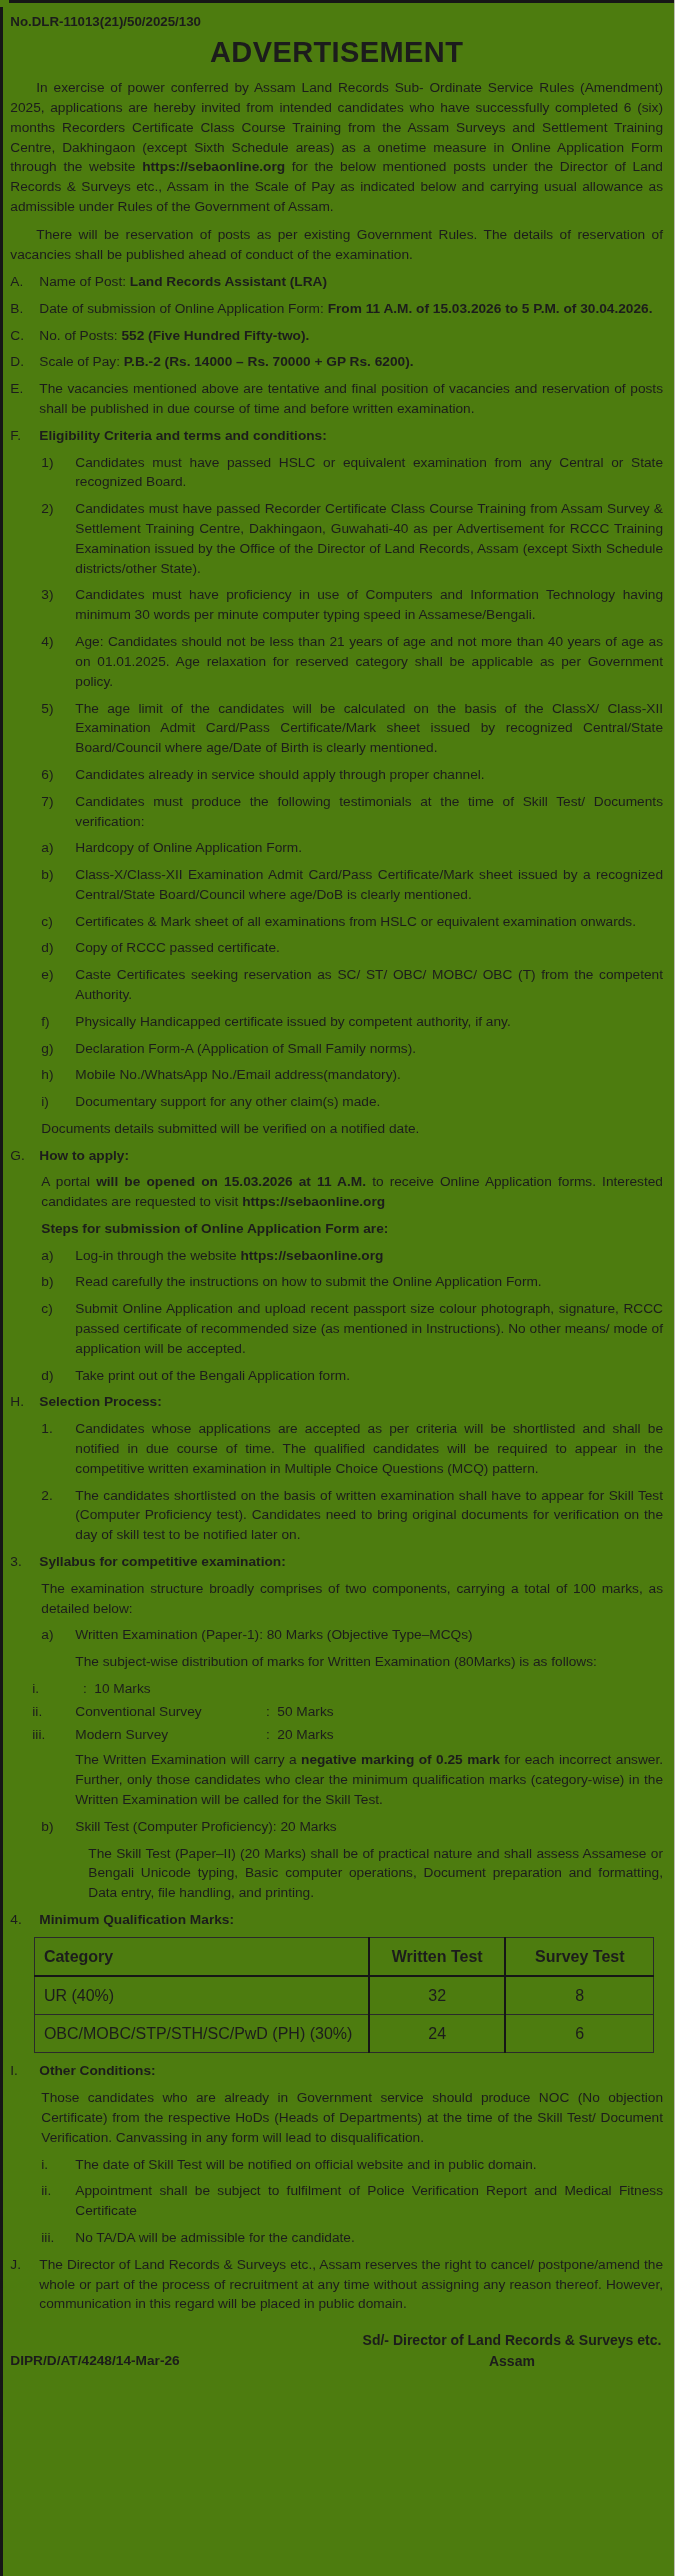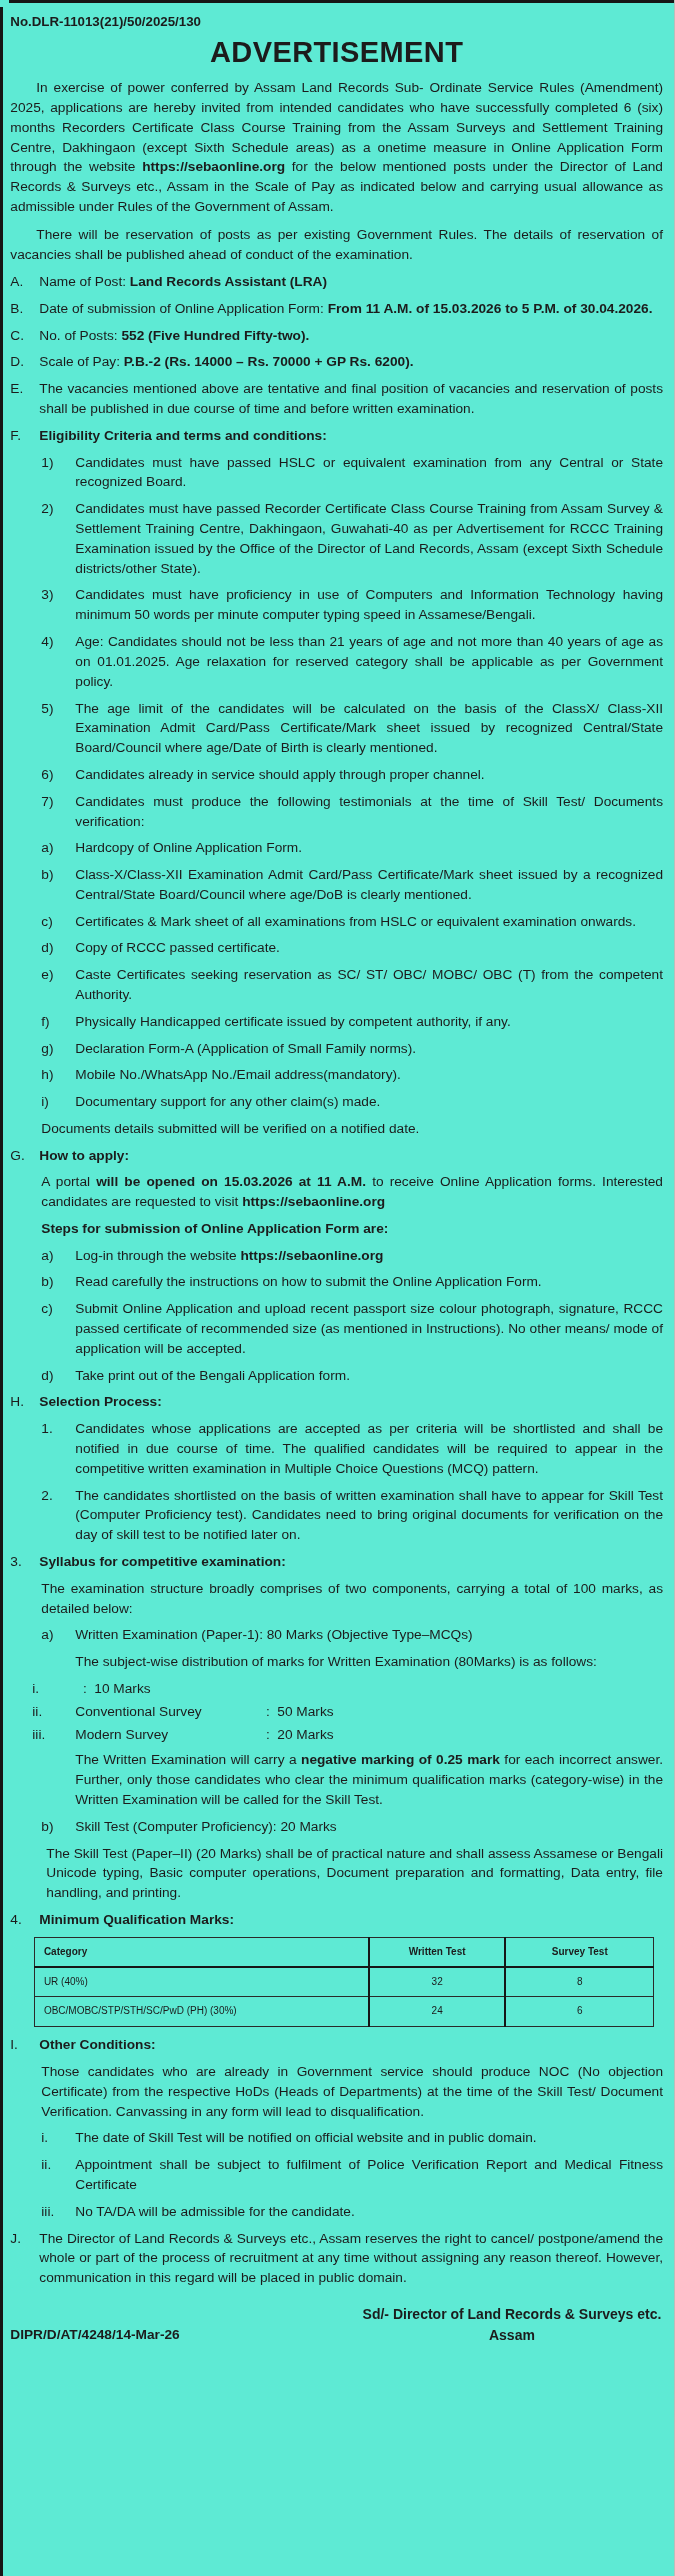--- a/index.html
+++ b/index.html
@@ -1,21 +1,21 @@
 <!DOCTYPE html>
 <html style="font-size:13.7px"><head>
 <meta charset="utf-8">
 <style>
   html, body { margin: 0; padding: 0; background: #dcdcda; }
   .page {
     position: relative;
     width: 675px;
     min-height: 2576px;
     margin: 0 auto;
-    background: #5eead4;
+    background: #4d7c0f;
     color: #1c1c1c;
     font-family: "Liberation Sans", sans-serif;
     font-size: 13.7px;
     line-height: 1.45;
     box-sizing: border-box;
     padding: 8.6px 12px 10.3px 10.3px;
     overflow: hidden;
   }
   .scan-top {
     position: absolute; top: 0; left: 8.6px; right: 0;
@@ -57,21 +57,21 @@
   .mark-row > .subj { flex: 0 0 183px; }
   .mark-row > .colon { flex: 0 0 19px; text-align: center; }
   .mark-row > .mval { flex: 1; }
 
   
   table.qual {
     border-collapse: collapse;
     width: 620px;
     margin: 6.9px 0 8.6px 24px;
     border: 1.7px solid #1e1e1e;
-    font-size: 10px;
+    font-size: 16px;
   }
   table.qual th, table.qual td {
     border: 1.3px solid #2a2a2a;
     padding: 6.9px 8.6px;
   }
   table.qual th { font-weight: bold; text-align: left; }
   table.qual th.center, table.qual td.center { text-align: center; }
   .col-written { border-left: 2.6px solid #161616 !important; border-right: 2.6px solid #161616 !important; }
   tr.hdr th { border-bottom: 2.1px solid #161616; }
 
@@ -126,21 +126,21 @@
     <div class="li2">
         <span class="lbl">1)</span>
         <div class="body">Candidates must have passed HSLC or equivalent examination from any Central or State recognized Board.</div>
       </div>
     <div class="li2">
         <span class="lbl">2)</span>
         <div class="body">Candidates must have passed Recorder Certificate Class Course Training from Assam Survey &amp; Settlement Training Centre, Dakhingaon, Guwahati-40 as per Advertisement for RCCC Training Examination issued by the Office of the Director of Land Records, Assam (except Sixth Schedule districts/other State).</div>
       </div>
     <div class="li2">
         <span class="lbl">3)</span>
-        <div class="body">Candidates must have proficiency in use of Computers and Information Technology having minimum 50 words per minute computer typing speed in Assamese/Bengali.</div>
+        <div class="body">Candidates must have proficiency in use of Computers and Information Technology having minimum 30 words per minute computer typing speed in Assamese/Bengali.</div>
       </div>
     <div class="li2">
         <span class="lbl">4)</span>
         <div class="body">Age: Candidates should not be less than 21 years of age and not more than 40 years of age as on 01.01.2025. Age relaxation for reserved category shall be applicable as per Government policy.</div>
       </div>
     <div class="li2">
         <span class="lbl">5)</span>
         <div class="body">The age limit of the candidates will be calculated on the basis of the ClassX/ Class-XII Examination Admit Card/Pass Certificate/Mark sheet issued by recognized Central/State Board/Council where age/Date of Birth is clearly mentioned.</div>
       </div>
     <div class="li2">
@@ -264,21 +264,21 @@
         <span class="mval">20 Marks</span>
       </div>
   </div>
 
   <div class="sub-block" style="margin-left:65px; margin-top:5.1px;"><span>The Written Examination will carry a </span><b>negative marking of 0.25 mark</b><span> for each incorrect answer. Further, only those candidates who clear the minimum qualification marks (category-wise) in the Written Examination will be called for the Skill Test.</span></div>
 
   <div class="li2">
       <span class="lbl">b)</span>
       <div class="body">Skill Test (Computer Proficiency): 20 Marks</div>
     </div>
-  <div class="sub-block" style="margin-left:36px;">The Skill Test (Paper–II) (20 Marks) shall be of practical nature and shall assess Assamese or Bengali Unicode typing, Basic computer operations, Document preparation and formatting, Data entry, file handling, and printing.</div>
+  <div class="sub-block" style="margin-left:78px;">The Skill Test (Paper–II) (20 Marks) shall be of practical nature and shall assess Assamese or Bengali Unicode typing, Basic computer operations, Document preparation and formatting, Data entry, file handling, and printing.</div>
 
   <div class="li" style="margin-bottom:1.7px;">
     <span class="lbl">4.</span>
     <div class="body heading">Minimum Qualification Marks:</div>
   </div>
 
   <table class="qual">
     <tbody>
         <tr class="hdr">
       <th style="width:54%;">Category</th>

